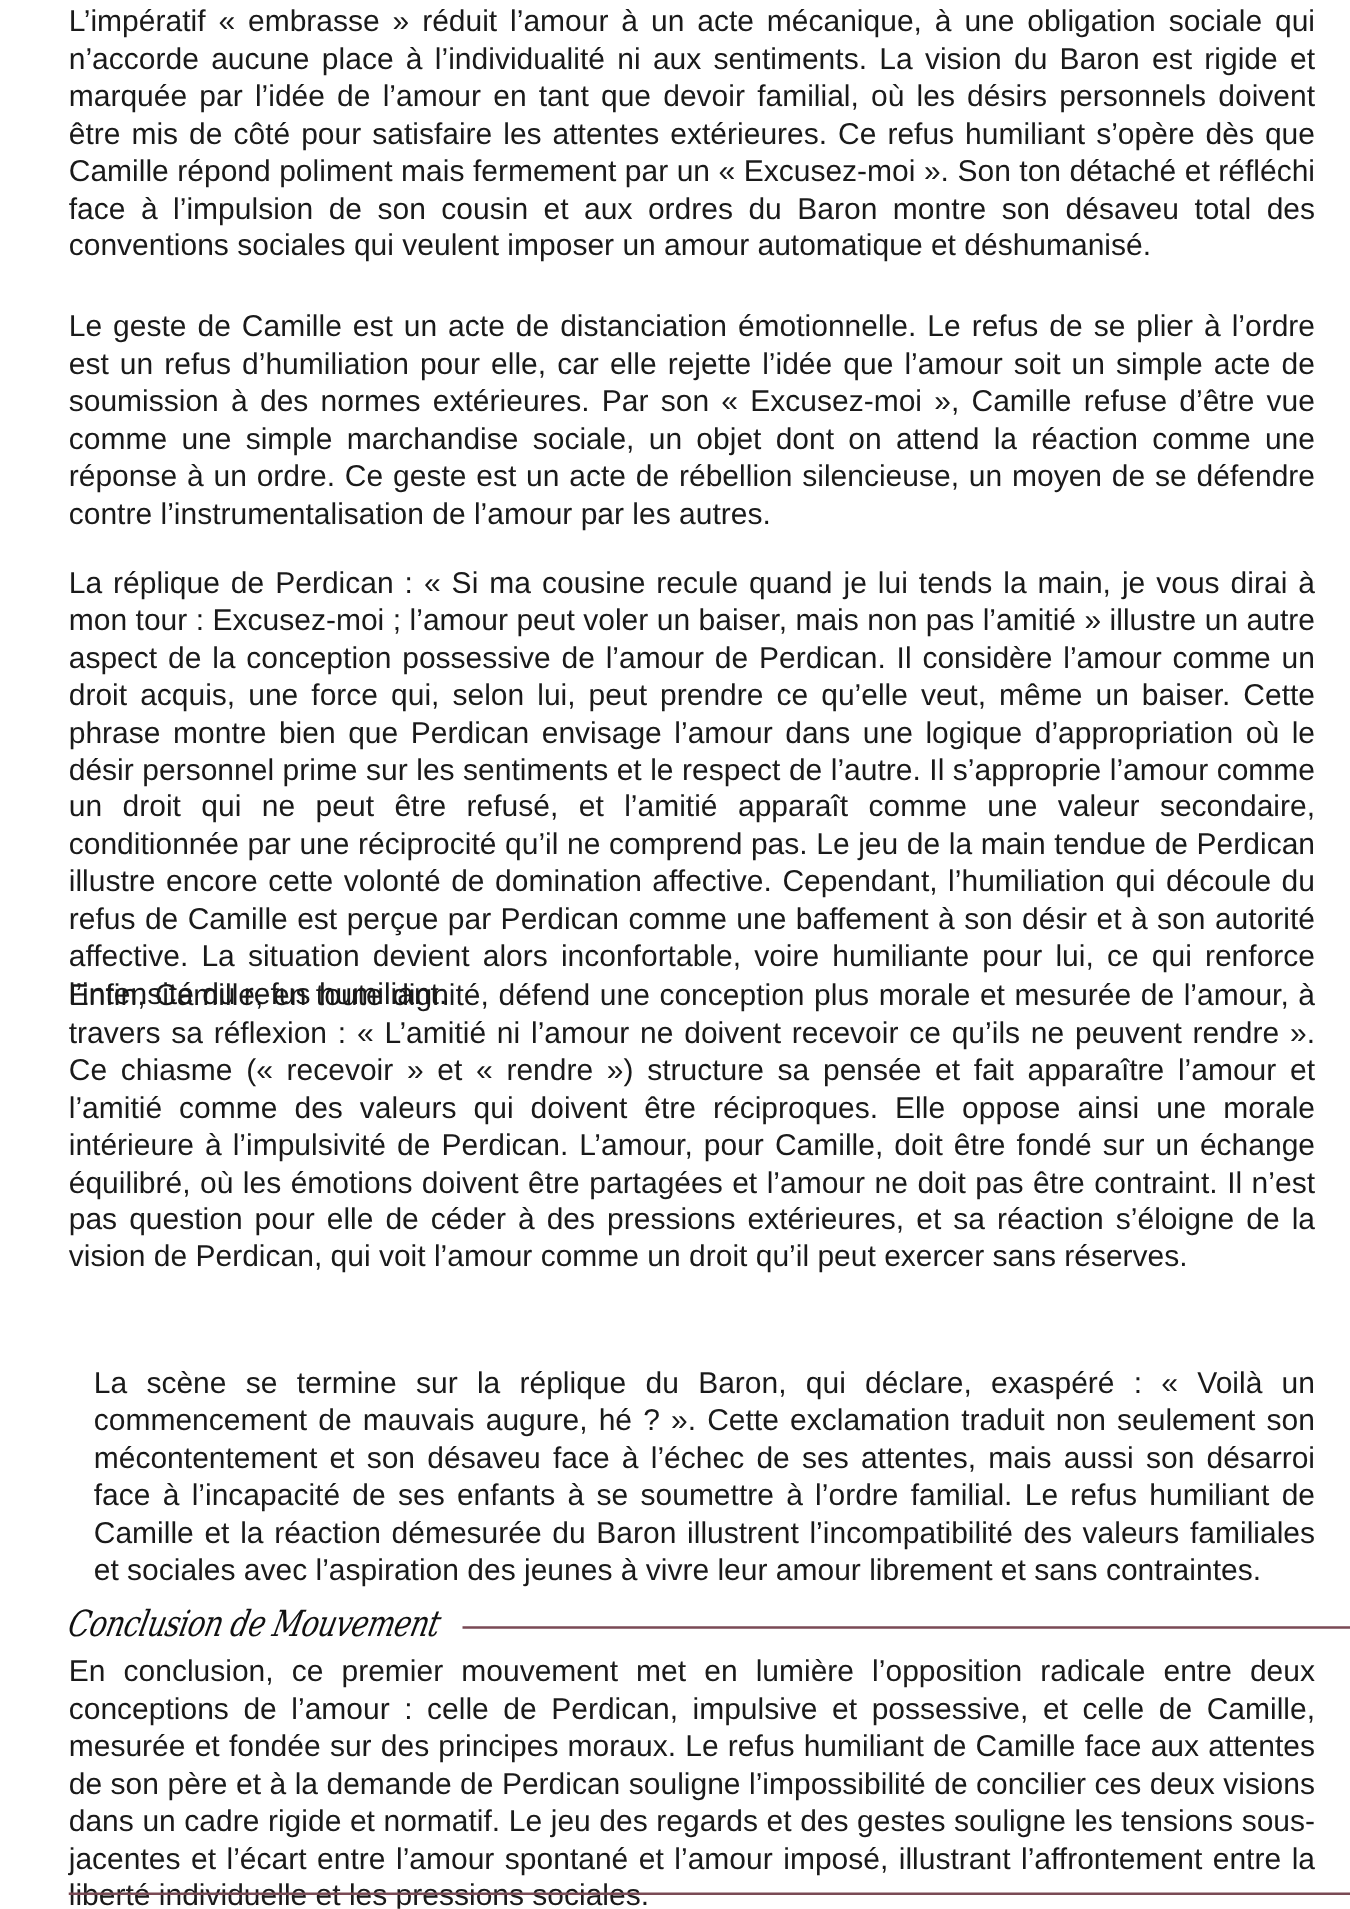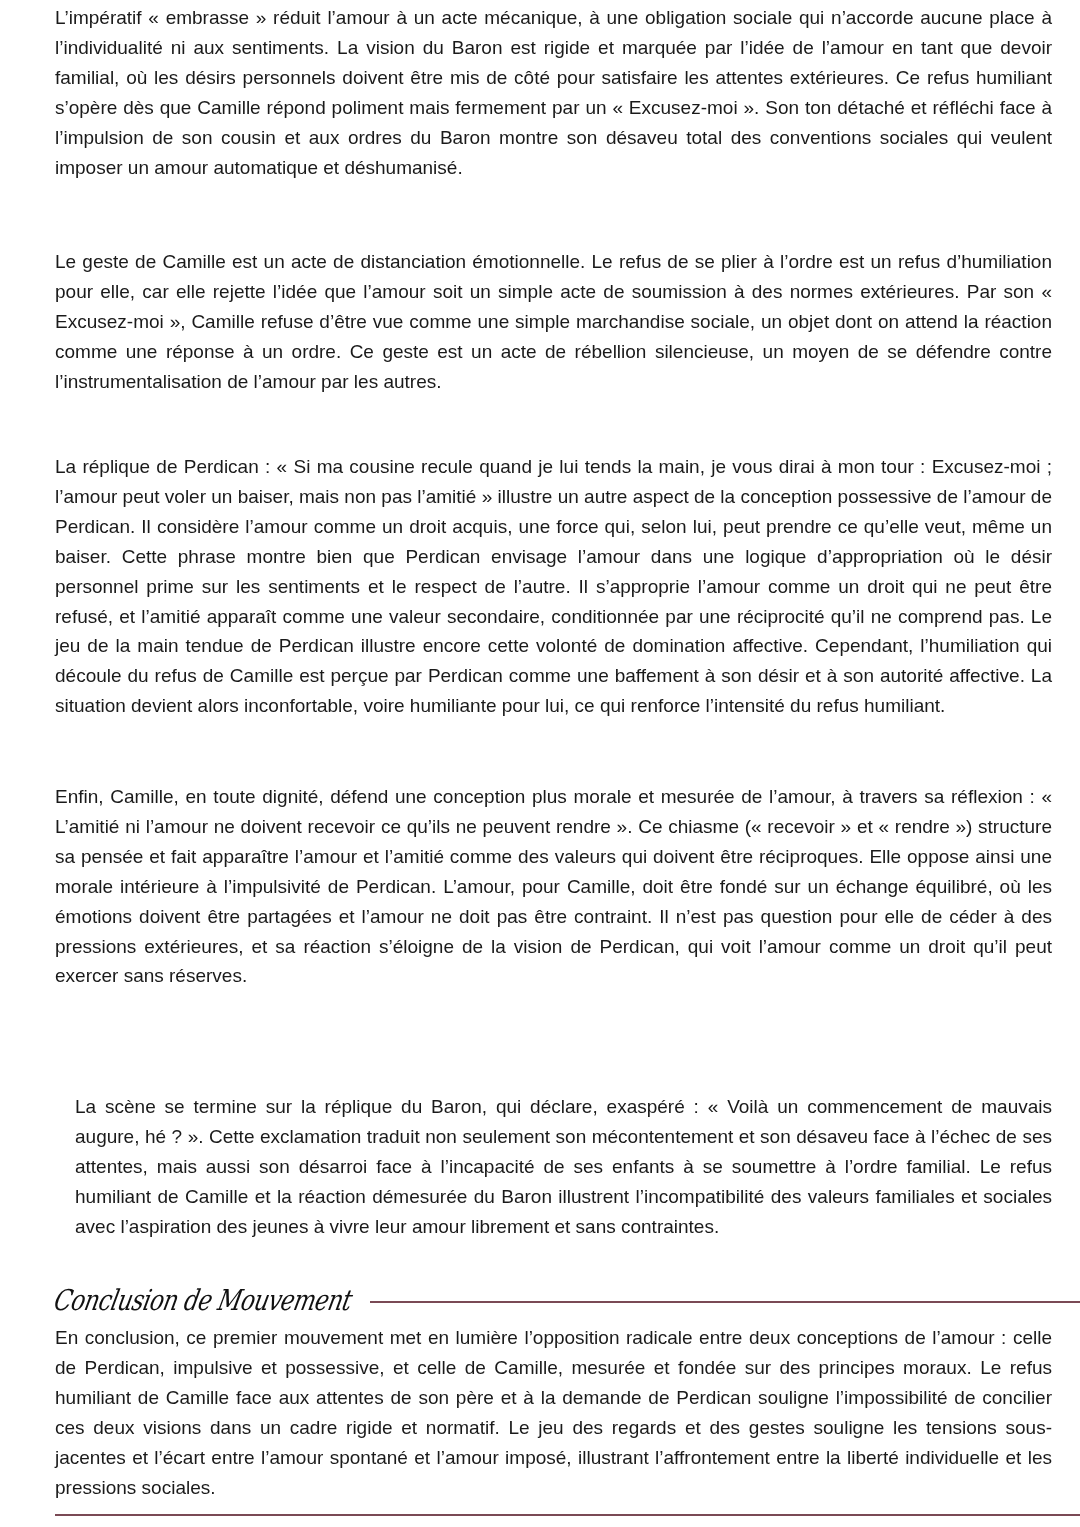--- a/index.html
+++ b/index.html
@@ -16,21 +16,21 @@
       color: #1a1a1a;
     }
     .page {
       position: absolute;
       left: 55px;
       top: 0;
       width: 997px;
     }
     .para {
       margin: 0;
-      font-size: 19px;
+      font-size: 24px;
       line-height: 29.9px;
       text-align: justify;
       text-align-last: left;
     }
     .p1 { position: absolute; top: 3px; }
     .p2 { position: absolute; top: 247px; }
     .p3 { position: absolute; top: 452px; }
     .p4 { position: absolute; top: 782px; }
     .p5 { position: absolute; top: 1092px; margin-left: 20px; }
     .p6 { position: absolute; top: 1323px; }

